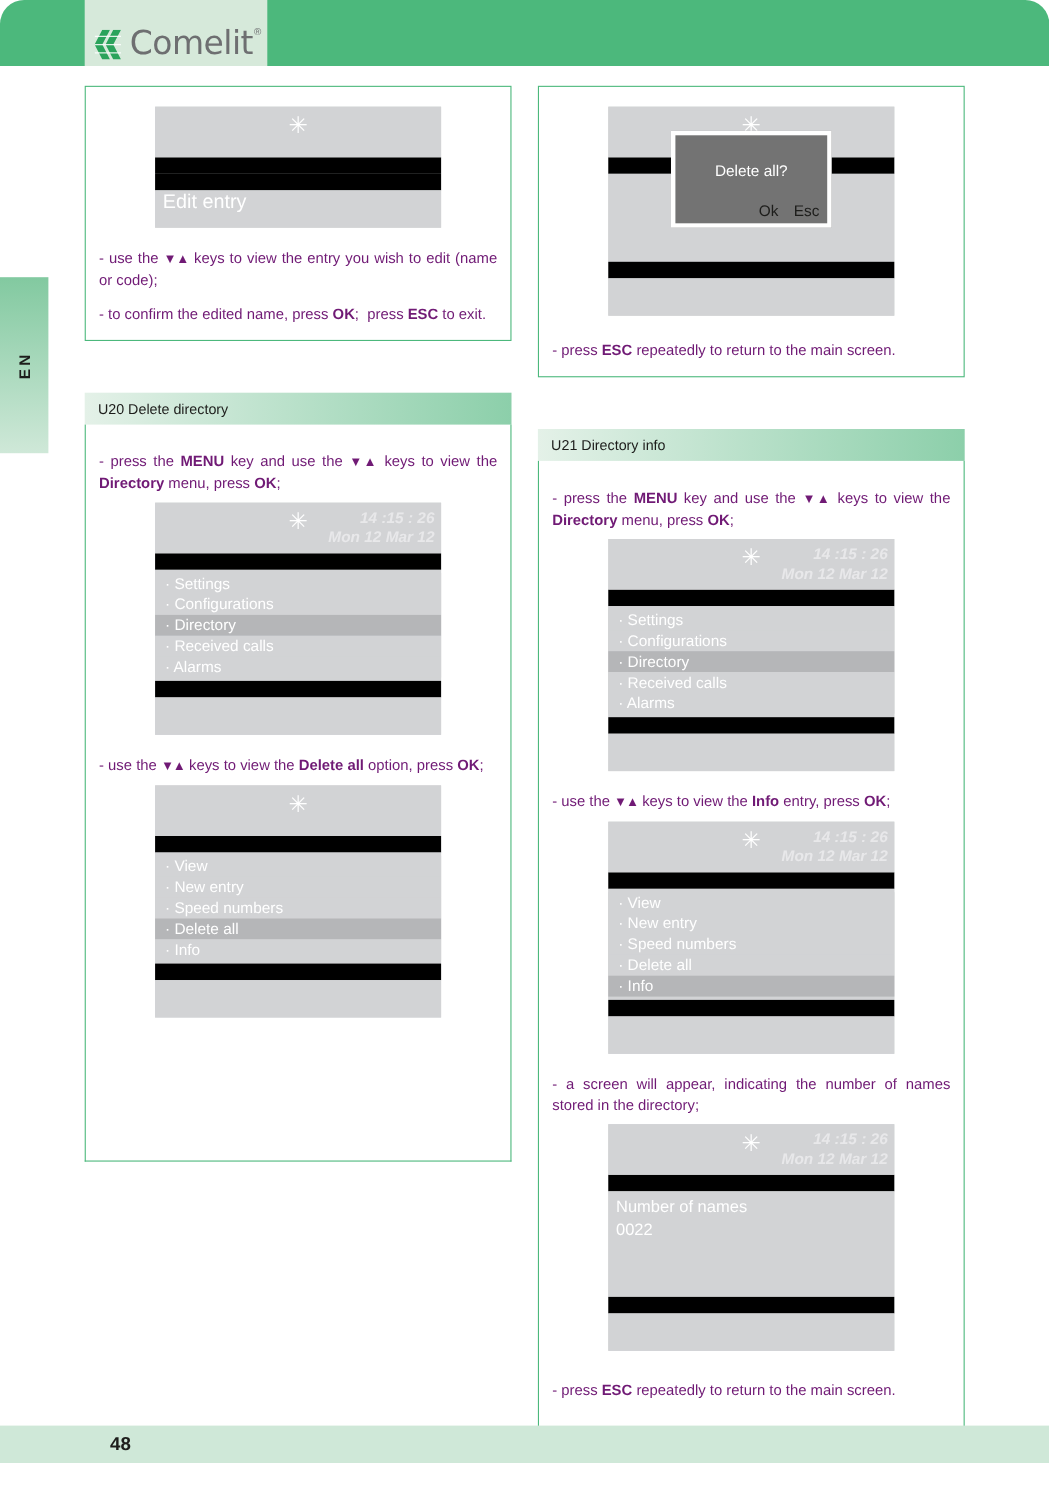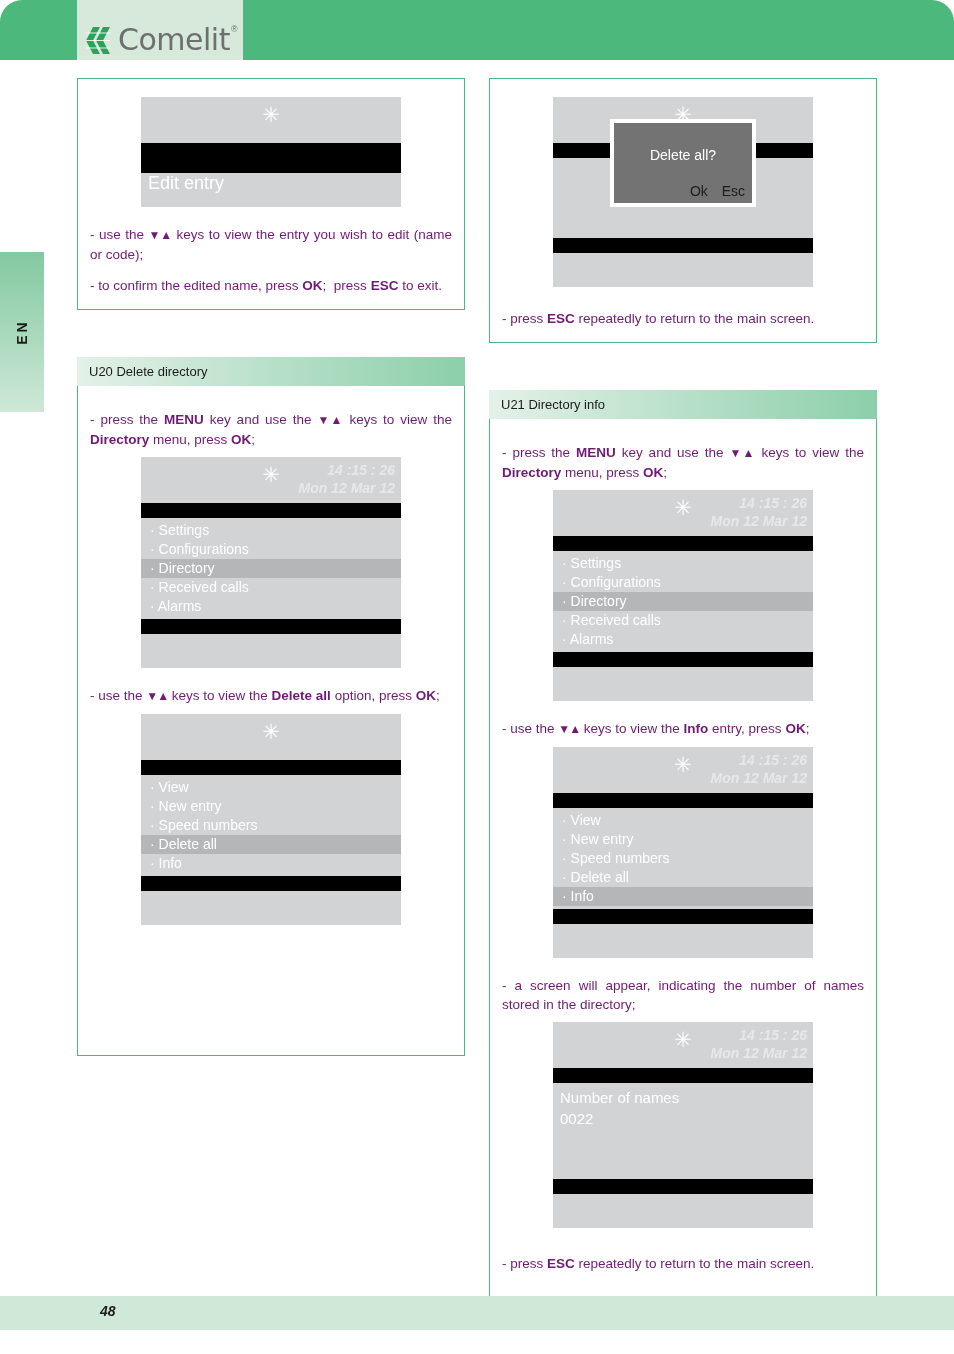--- a/index.html
+++ b/index.html
@@ -143,21 +143,21 @@
   }
   .dialog .btns span { margin-left: 10px; }
 
   
   .footer {
     position: absolute; left: 0; bottom: 24px; width: 954px; height: 34px;
     background: #cfe8d8;
   }
   .footer .pg {
     position: absolute; left: 100px; top: 7px;
-    font-size: 14px; font-weight: bold; color: #1d1d1b; font-style: italic;
+    font-size: 17px; font-weight: bold; color: #1d1d1b;
   }
 </style>
 </head>
 <body>
 
 <div class="page">
 
   <div class="header-band"></div>
   <div class="logo-plate"></div>
   <div class="logo">

